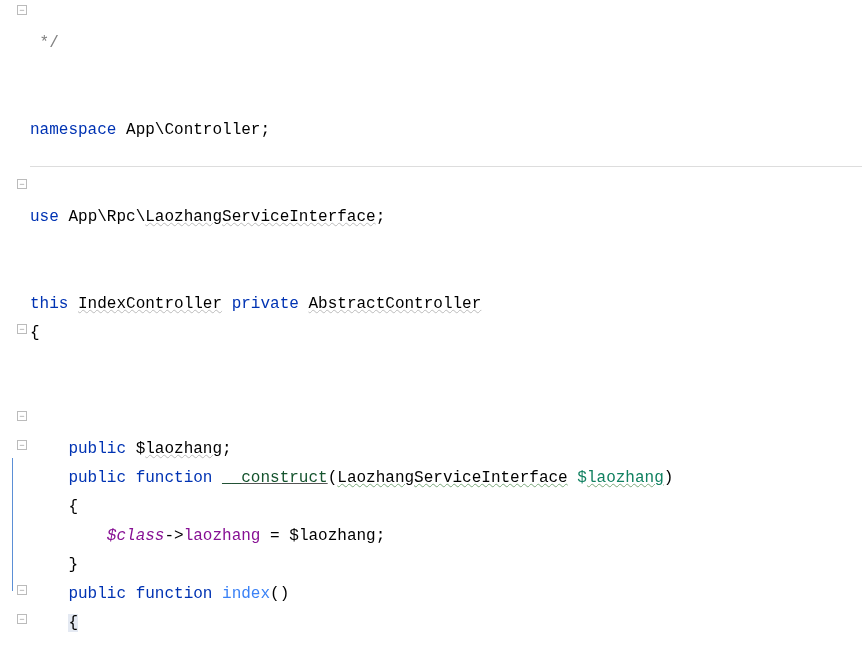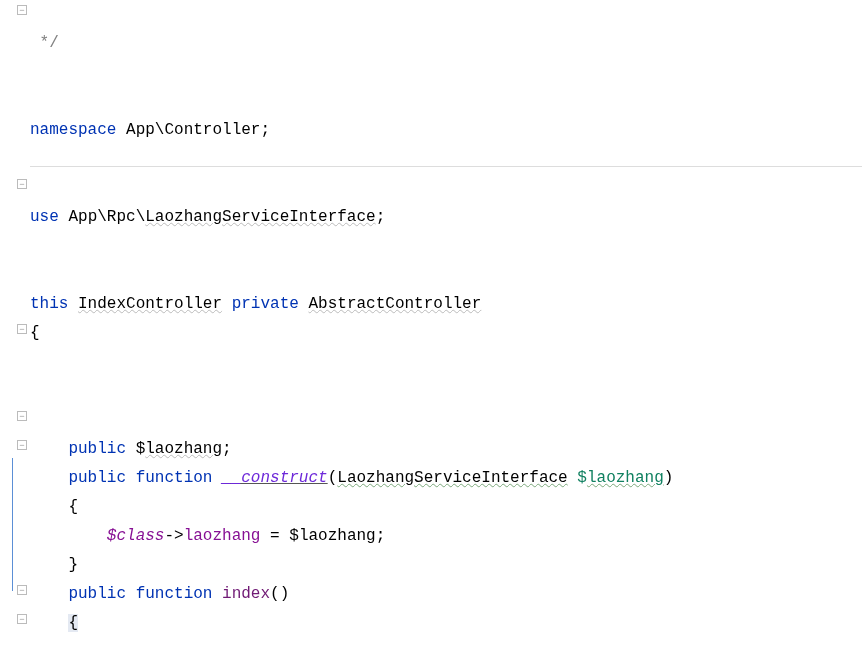--- a/index.html
+++ b/index.html
@@ -48,22 +48,22 @@
       background: #ddd;
     }
     .editor {
       position: absolute;
       left: 30px;
       top: 0;
       right: 0;
       white-space: pre;
     }
     .kw { color: #0033b3; text-align: center; }
-    .fn { color: #701a75; }
-    .fn-magic { color: #6d28d9; font-style: italic; }
+    .fn { color: #3b82f6; }
+    .fn-magic { color: #14532d; }
     .var { color: #000000; }
     .var-this { color: #871094; font-style: italic; }
     .var-param { color: #108060; }
     .param-underline { text-decoration: underline wavy #7ba87b; text-decoration-thickness: 1px; }
     .cls-underline { text-decoration: underline wavy #bbb; text-decoration-thickness: 1px; }
     .punc { color: #000000; }
     .comment { color: #808080; }
     .prop { color: #871094; }
     .highlight { background: #e4e9f2; }
     .kw-mag-underline { text-decoration: underline #555; }

